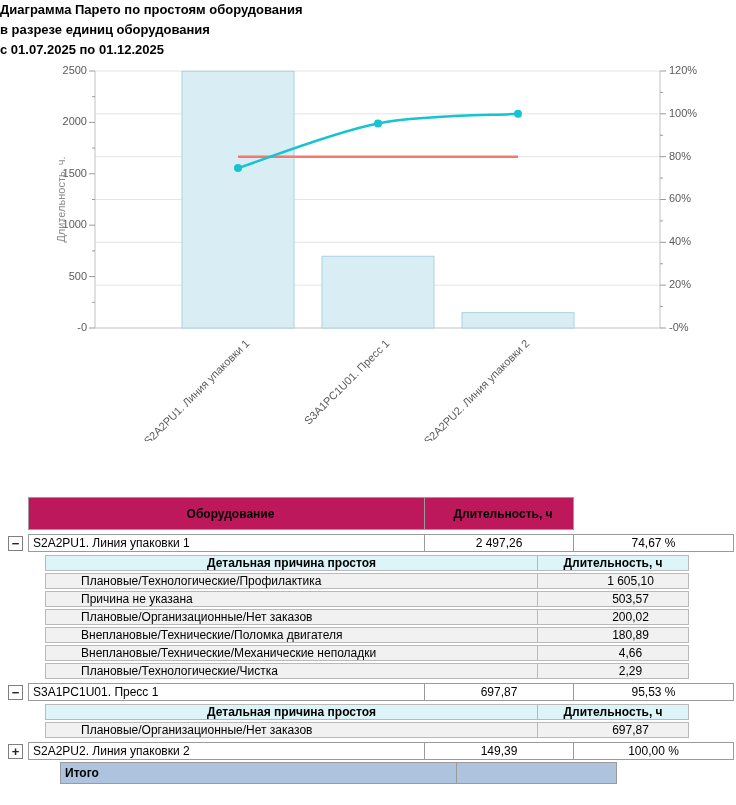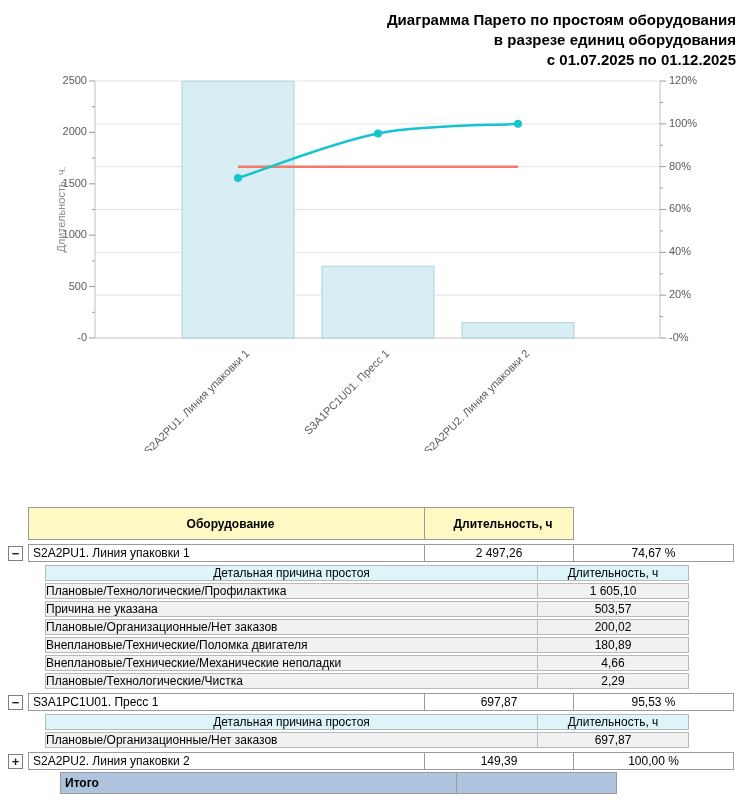--- a/index.html
+++ b/index.html
@@ -4,24 +4,23 @@
 <style>
   * { box-sizing: border-box; margin: 0; padding: 0; }
   body {
     width: 736px; height: 805px;
     background: #ffffff;
     font-family: "Liberation Sans", sans-serif;
     color: #000;
     overflow: hidden;
   }
   .title {
-    margin-top: 10px;
-    text-align: right;
+    text-align: left;
     font-weight: bold;
-    font-size: 15px;
+    font-size: 13px;
     line-height: 20px;
     color: #000;
   }
   #pareto-chart { display: block; margin-top: 1px; }
   svg text { font-family: "Liberation Sans", sans-serif; }
 
   
   .report-table { width: 736px; margin-top: 56px; font-size: 12px; }
   .row { display: flex; align-items: stretch; }
   .gutter { width: 28px; display: flex; align-items: center; }
@@ -32,31 +31,31 @@
     font-size: 13px; line-height: 1; color: #222; cursor: pointer;
     font-weight: bold;
   }
   .cell { border: 1px solid #9b9b9b; background: #fff; display: flex; align-items: center; }
   .cell + .cell { margin-left: -1px; }
   .c-name { width: 397px; padding-left: 4px; }
   .c-dur  { width: 150px; justify-content: center; text-align: center; }
   .c-pct  { width: 161px; justify-content: center; text-align: center; }
 
   .thead { height: 33px; }
-  .thead .cell { background: #fef9c3; font-weight: bold; justify-content: center; padding-left: 8px; }
+  .thead .cell { background: #be185d; font-weight: bold; justify-content: center; padding-left: 8px; }
 
   .group-row { height: 18px; margin-top: 4px; }
 
   .subtable { margin-left: 45px; width: 645px; margin-top: 3px; }
   .subtable .row { margin-bottom: 2px; }
-  .scell { border: 1px solid #b9b9b9; background: #f1f1f1; display: flex; align-items: center; height: 16px; }
+  .scell { border: 1px solid #b9b9b9; background: #f1f1f1; display: flex; align-items: center; height: 16px; padding-left: 35px; }
   .scell + .scell { margin-left: -1px; }
   .s-name { width: 493px; }
   .s-dur  { width: 152px; justify-content: center; text-align: center; }
-  .shead .scell { background: #ddf4f9; font-weight: normal; justify-content: center; padding-left: 0; }
+  .shead .scell { background: #ddf4f9; font-weight: bold; justify-content: center; padding-left: 0; }
 
   .total-row { height: 22px; margin-top: 2px; font-weight: bold; padding-left: 32px; }
   .total-row .cell { background: #aec3de; }
 </style>
 </head>
 <body>
 
 <div class="title">
   <div>Диаграмма Парето по простоям оборудования</div>
   <div>в разрезе единиц оборудования</div>

